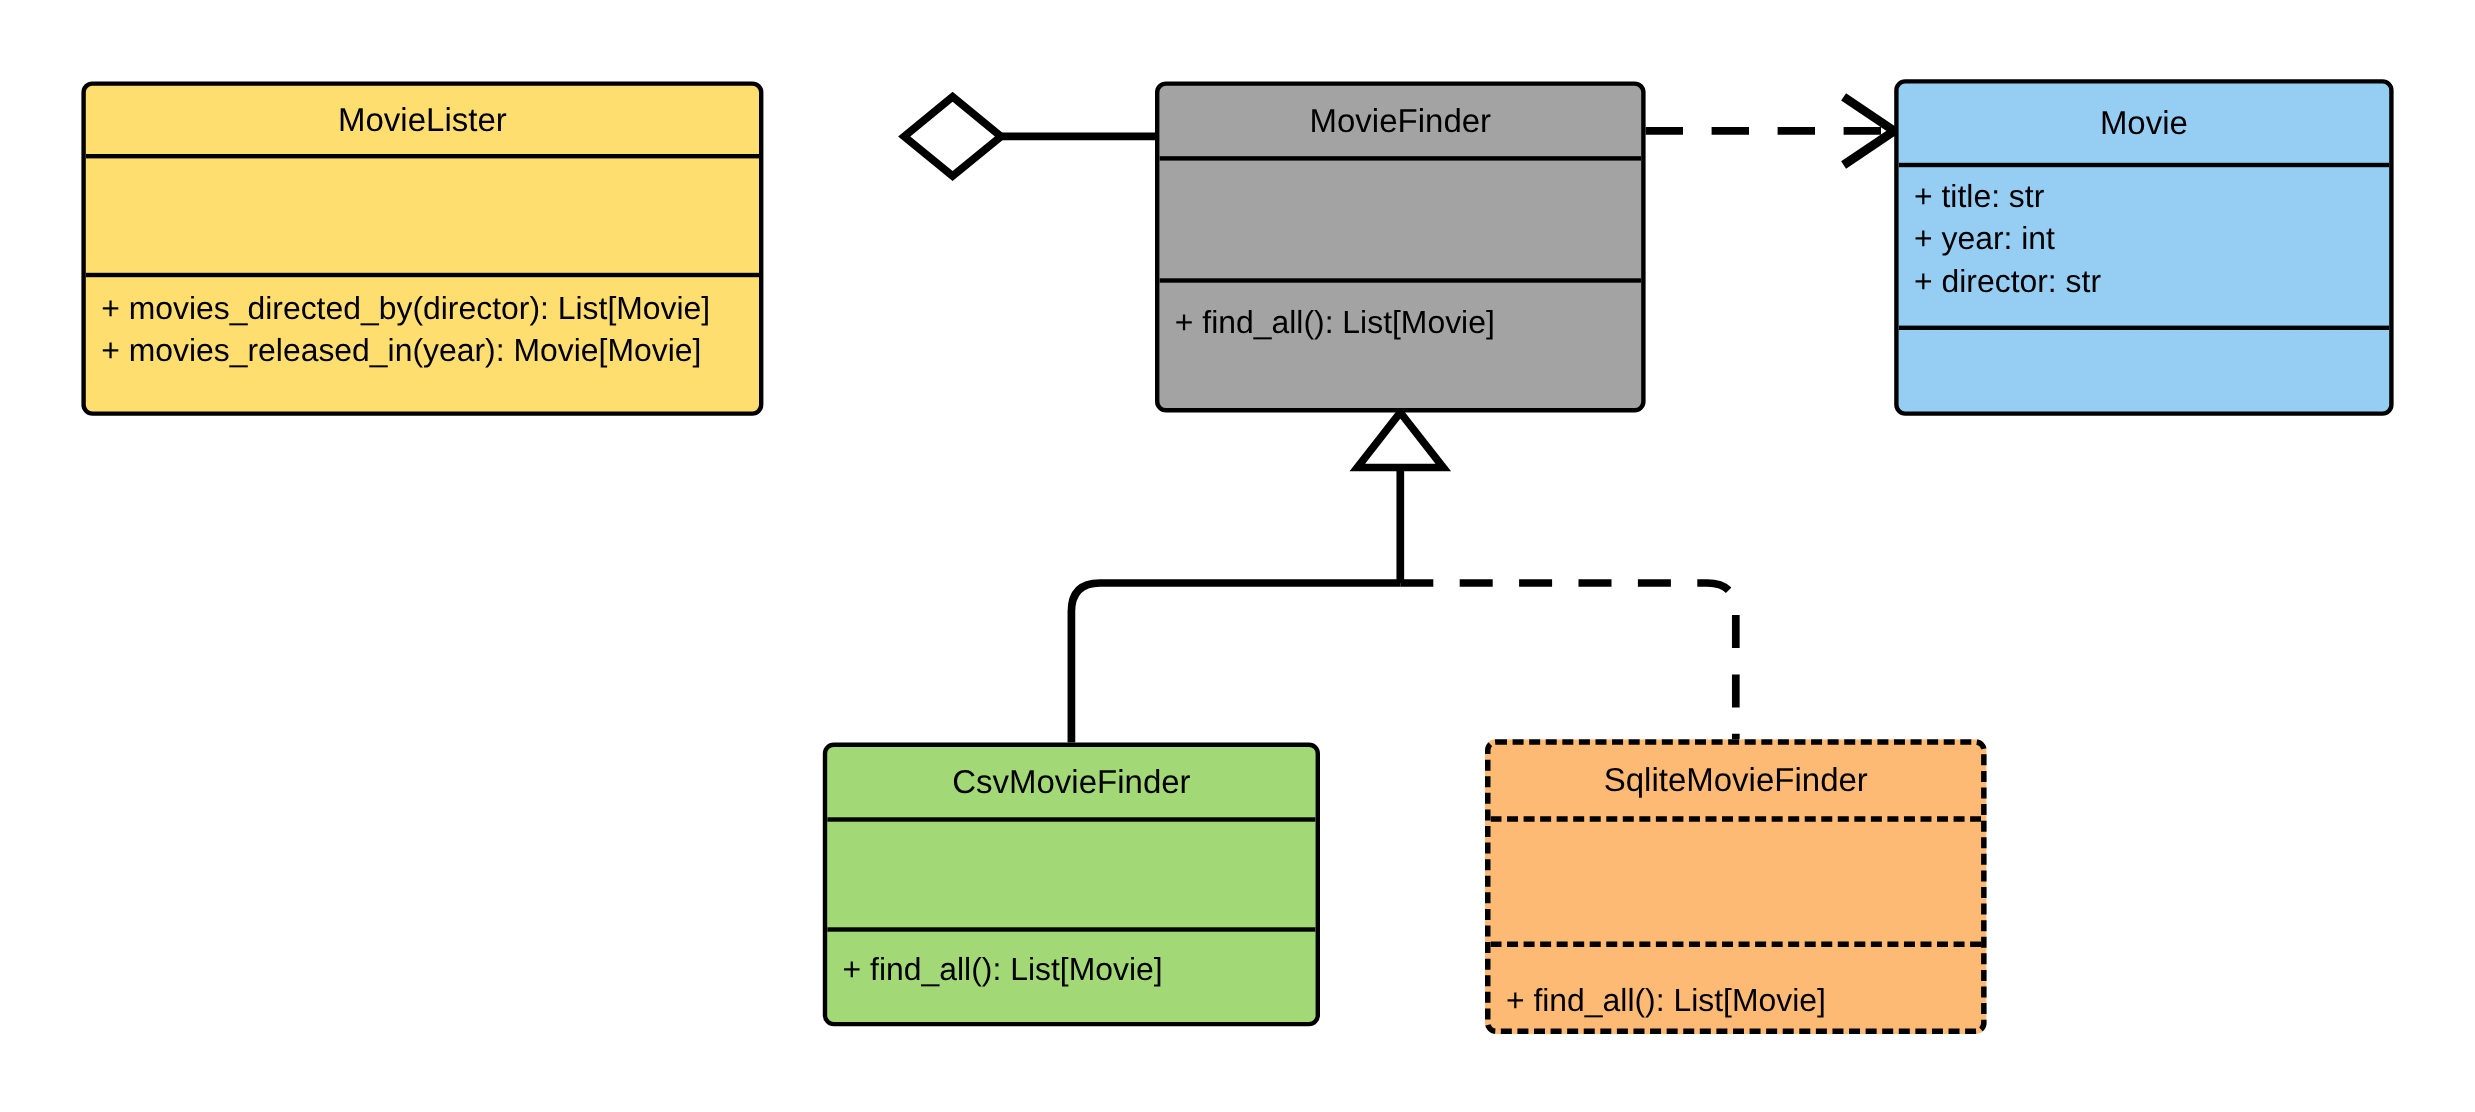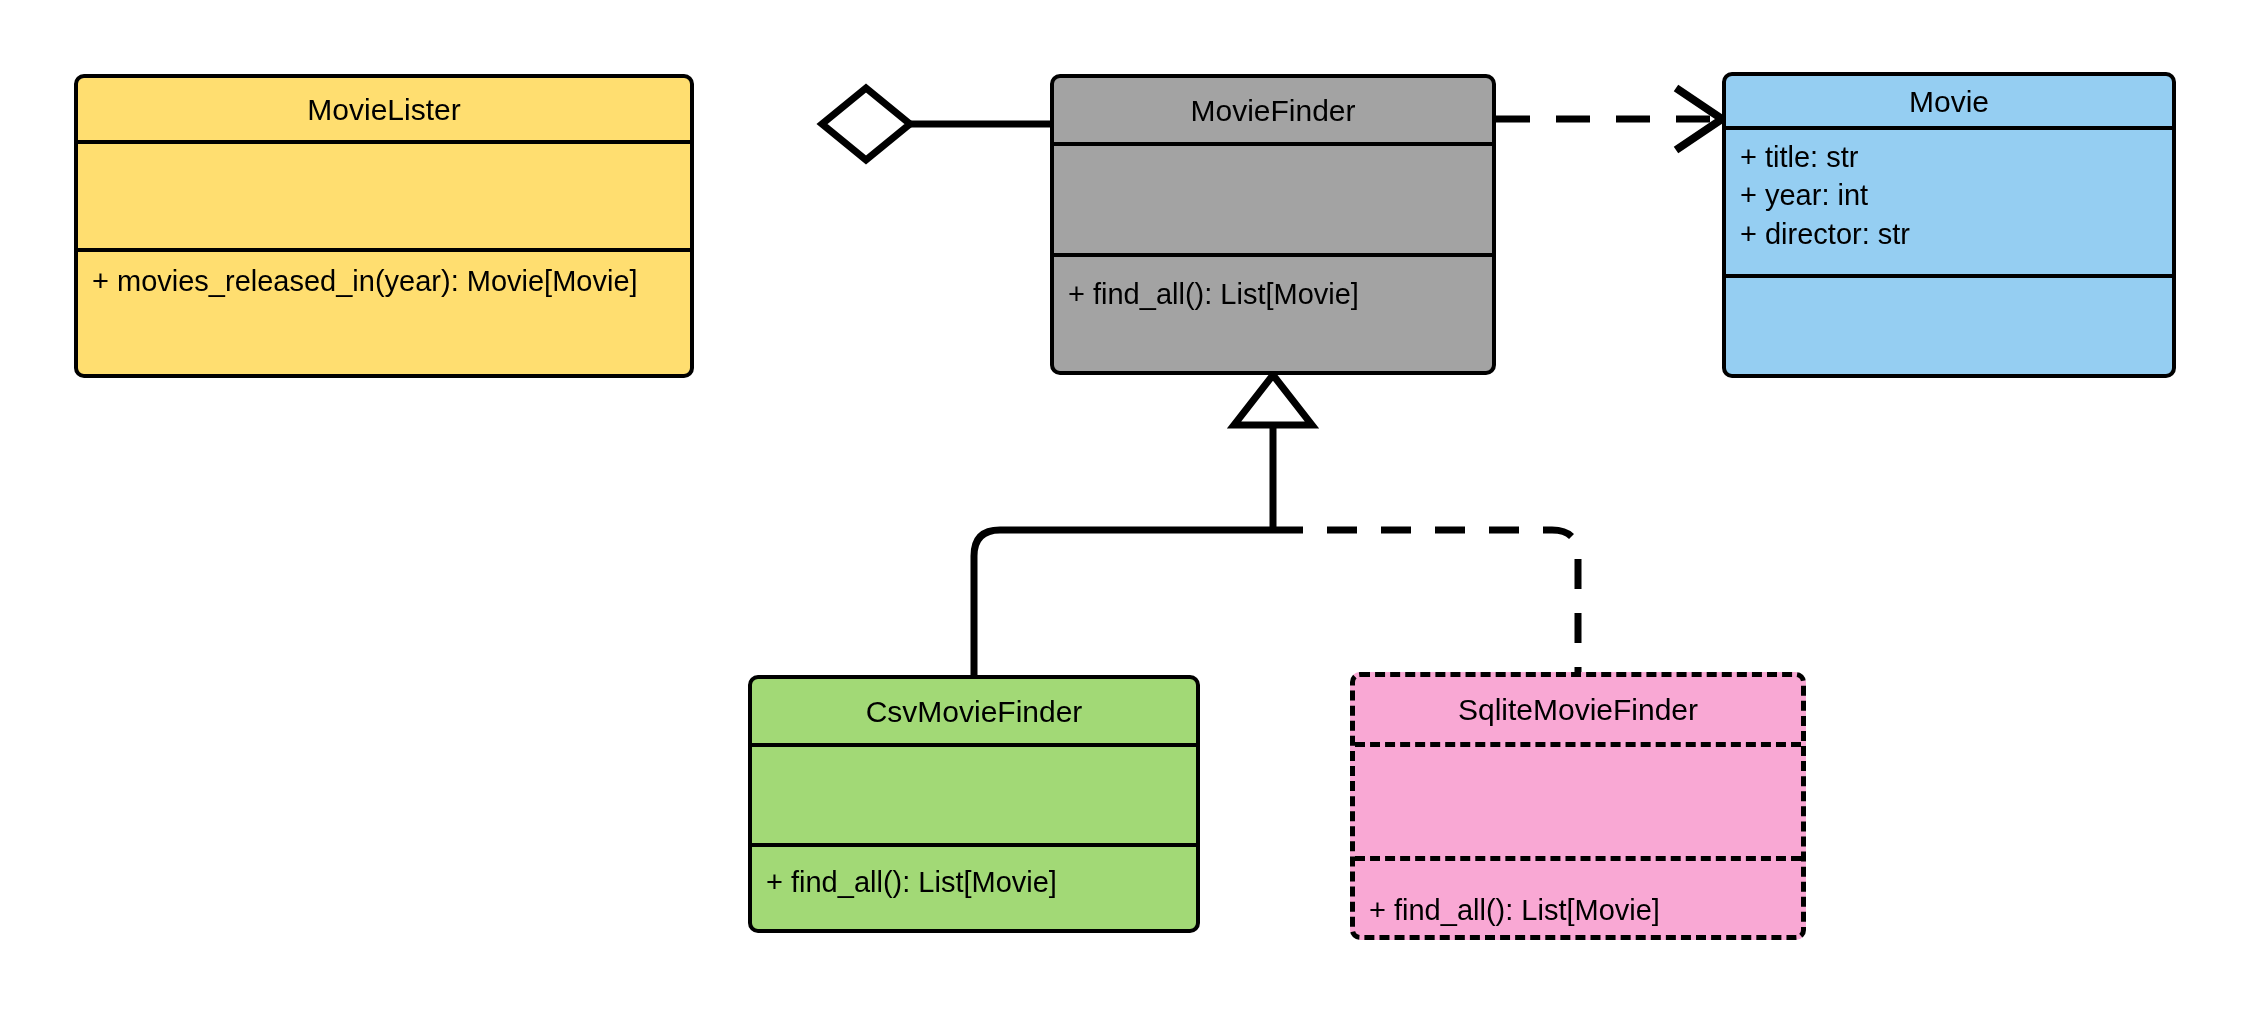--- a/index.html
+++ b/index.html
@@ -107,38 +107,39 @@
   </svg>
 
   <div class="uml-class" id="cls-movie-lister" style="left:74px; top:74px; width:620px; height:304px; background:#FFDE70;">
     <div class="compartment name-cmp" style="height:66px;">
       <span class="class-name">MovieLister</span>
     </div>
     <div class="compartment attrs-cmp" style="height:108px;">
       <div class="empty-cmp"></div>
     </div>
     <div class="compartment ops-cmp" style="flex:1 1 auto;">
+      <div class="member">+ movies_directed_by(director): List[Movie]</div>
       <div class="member">+ movies_released_in(year): Movie[Movie]</div>
     </div>
   </div>
 
   <div class="uml-class" id="cls-movie-finder" style="left:1050px; top:74px; width:446px; height:301px; background:#a3a3a3;">
     <div class="compartment name-cmp" style="height:68px;">
       <span class="class-name">MovieFinder</span>
     </div>
     <div class="compartment attrs-cmp" style="height:111px;">
       <div class="empty-cmp"></div>
     </div>
     <div class="compartment ops-cmp" style="flex:1 1 auto; padding-top:18px;">
       <div class="member">+ find_all(): List[Movie]</div>
     </div>
   </div>
 
   <div class="uml-class" id="cls-movie" style="left:1722px; top:72px; width:454px; height:306px; background:#95CEF2;">
-    <div class="compartment name-cmp" style="height:54px;">
+    <div class="compartment name-cmp" style="height:76px;">
       <span class="class-name">Movie</span>
     </div>
     <div class="compartment attrs-cmp" style="height:148px; padding-top:8px;">
       <div class="member">+ title: str</div>
       <div class="member">+ year: int</div>
       <div class="member">+ director: str</div>
     </div>
     <div class="compartment ops-cmp" style="flex:1 1 auto;">
       <div class="empty-cmp"></div>
     </div>
@@ -149,21 +150,21 @@
       <span class="class-name">CsvMovieFinder</span>
     </div>
     <div class="compartment attrs-cmp" style="height:100px;">
       <div class="empty-cmp"></div>
     </div>
     <div class="compartment ops-cmp" style="flex:1 1 auto; padding-top:16px;">
       <div class="member">+ find_all(): List[Movie]</div>
     </div>
   </div>
 
-  <div class="uml-class dashed" id="cls-sqlite-movie-finder" style="left:1350px; top:672px; width:456px; height:268px; background:#f9a8d4;gap:14px;">
+  <div class="uml-class dashed" id="cls-sqlite-movie-finder" style="left:1350px; top:672px; width:456px; height:268px; background:#fdba74;gap:14px;">
     <div class="compartment name-cmp" style="height:70px;">
       <span class="class-name">SqliteMovieFinder</span>
     </div>
     <div class="compartment attrs-cmp" style="height:100px;">
       <div class="empty-cmp"></div>
     </div>
     <div class="compartment ops-cmp" style="flex:1 1 auto; padding-top:16px;">
       <div class="member">+ find_all(): List[Movie]</div>
     </div>
   </div>

